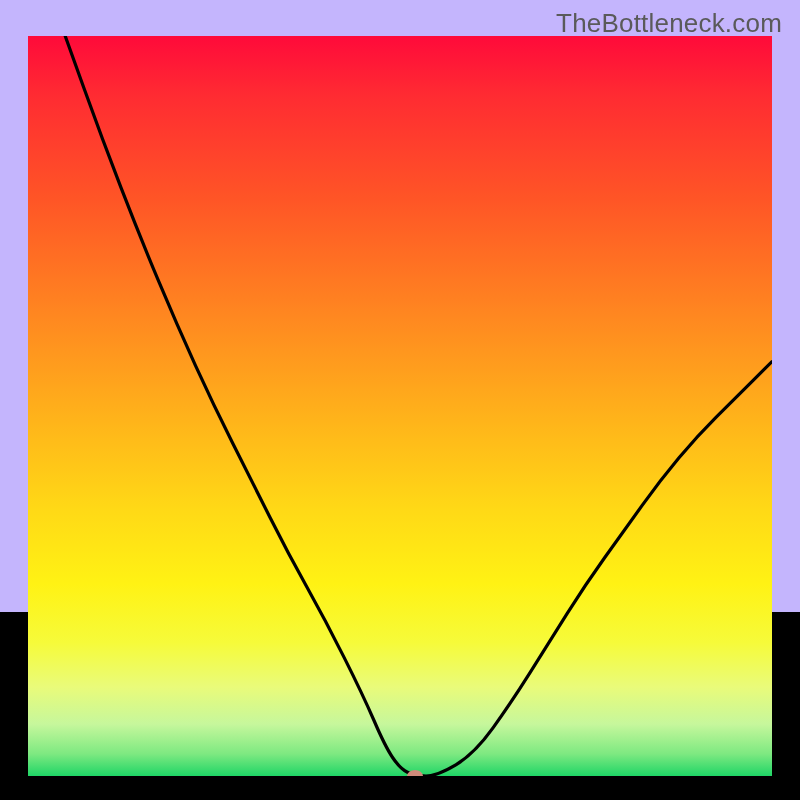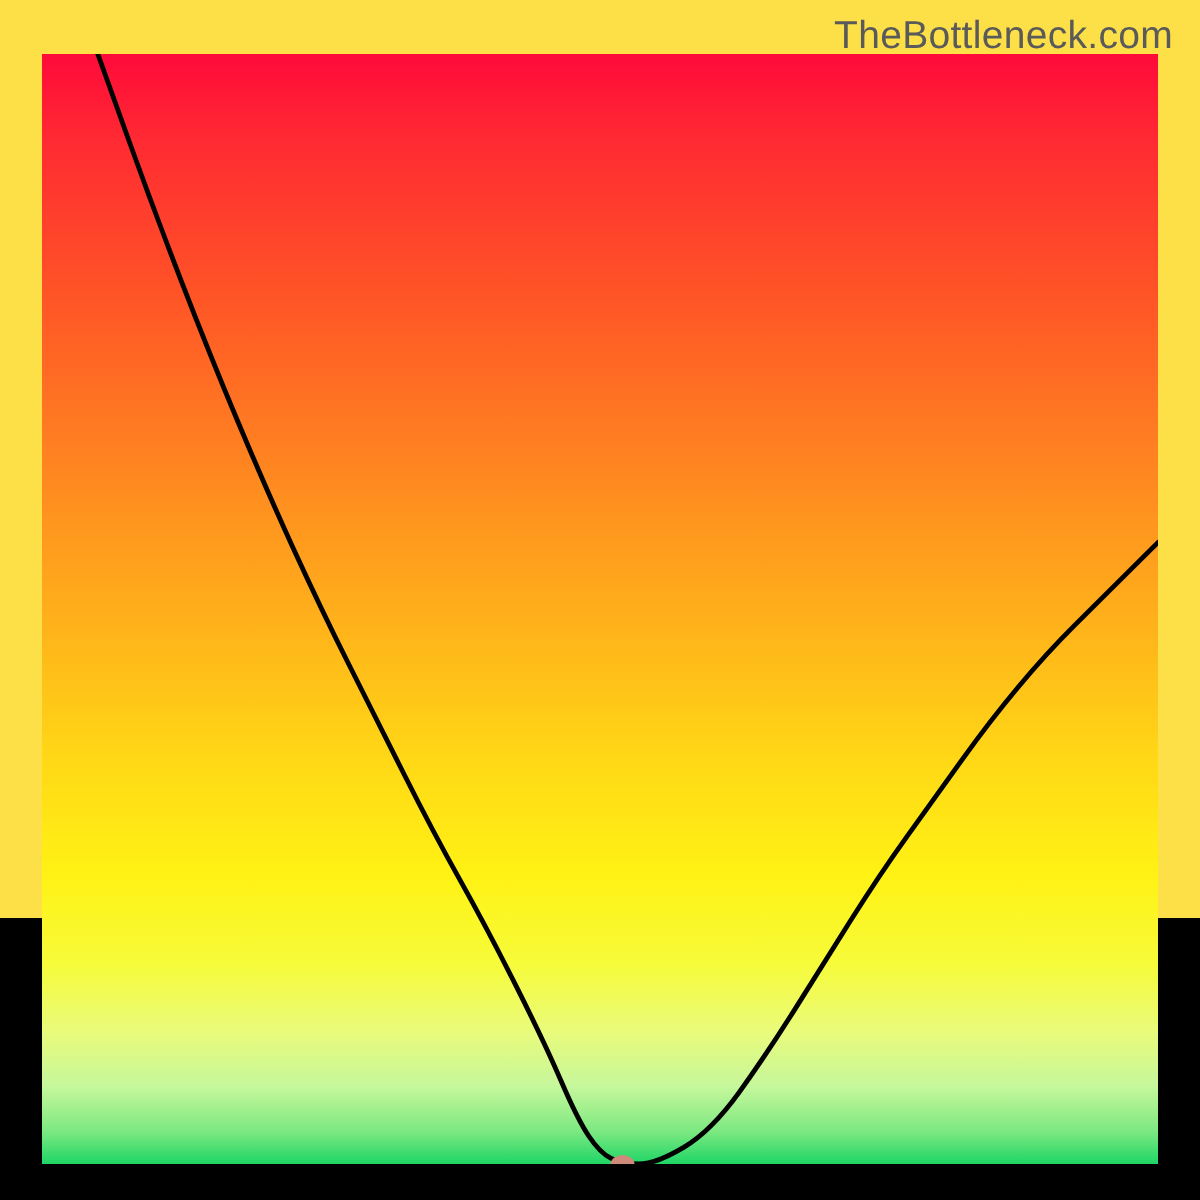--- a/index.html
+++ b/index.html
@@ -8,21 +8,21 @@
     width: 800px;
     height: 800px;
     background: #000;
     overflow: hidden;
     font-family: Arial, Helvetica, sans-serif;
   }
   .frame {
     position: relative;
     width: 800px;
     height: 612px;
-    background: #fde047;
+    background: #c4b5fd;
   }
   .watermark {
     position: absolute;
     top: 8px;
     right: 18px;
     font-size: 26px;
     font-weight: 500;
     color: #5a5a5a;
     letter-spacing: 0.2px;
     z-index: 10;

